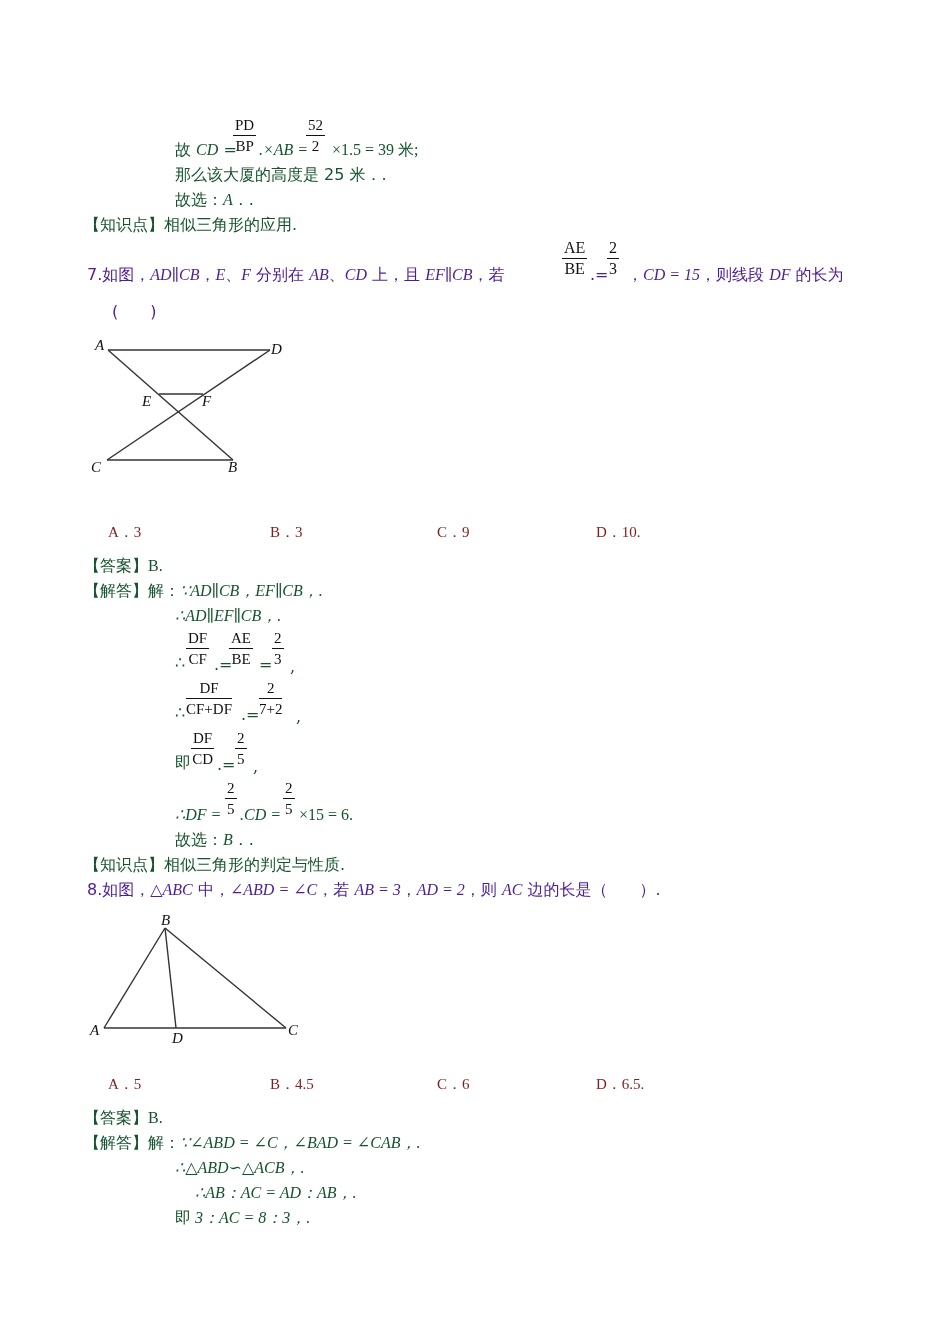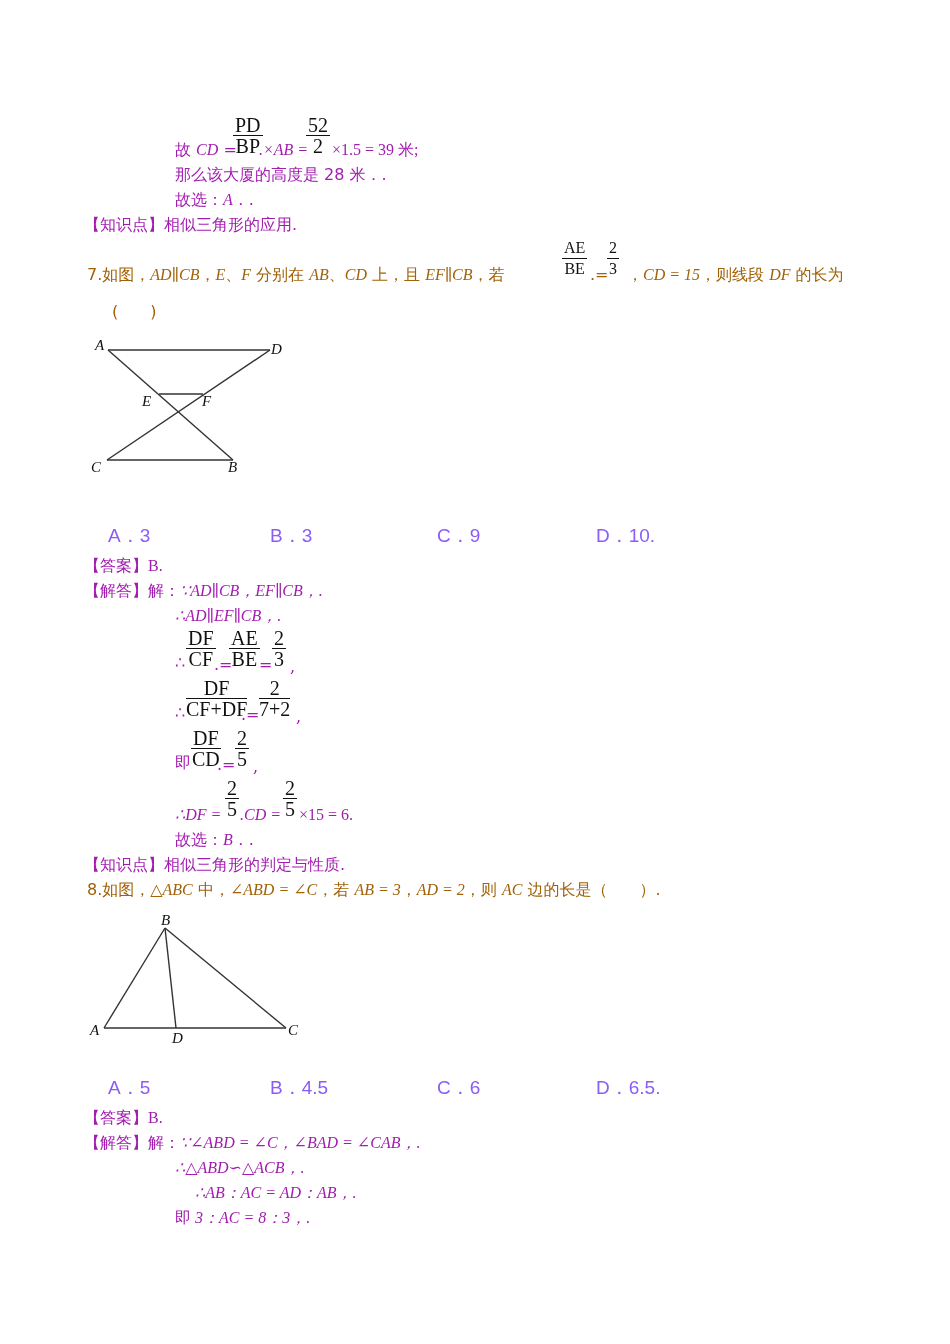--- a/index.html
+++ b/index.html
@@ -1,46 +1,46 @@
 <!DOCTYPE html>
 <html><head>
 <meta charset="utf-8">
 <style>
   html, body { margin:0; padding:0; background:#ffffff; }
   body { width:950px; height:1344px; position:relative; overflow:hidden;
          font-family:"DejaVu Serif","Liberation Serif",serif; color:#111; }
   .abs { position:absolute; white-space:nowrap; }
-  .red { color:#a21caf; }
-  .blk { color:#a16207; }
+  .red { color:#14532d; }
+  .blk { color:#4c1d95; }
   .cn { font-family:"DejaVu Sans","Liberation Sans",sans-serif; font-size:16px; }
   .it { font-style:italic; font-family:"Liberation Serif","DejaVu Serif",serif; }
   .line { font-size:16px; line-height:20px; }
-  .frac { position:absolute; text-align:center; font-family:"Liberation Serif","DejaVu Serif",serif; color:#111; font-size:20px; }
+  .frac { position:absolute; text-align:center; font-family:"Liberation Serif","DejaVu Serif",serif; color:#111; font-size:15px; }
   .frac .num { display:block; border-bottom:1.5px solid #111; padding:0 2px; line-height:20px; }
   .frac .den { display:block; line-height:20px; }
-  .opt { position:absolute; font-size:19px; font-family:Liberation Sans, sans-serif; color:#8b5cf6; }
+  .opt { position:absolute; font-size:15px; font-family:Liberation Serif, serif; color:#7f1d1d; }
   svg text { font-family:"Liberation Serif","DejaVu Serif",serif; font-style:italic; font-size:15px; fill:#111; }
 </style>
 </head>
 <body>
 
 <div class="frac" style="left:233px;top:115px;">
   <span class="num">PD</span>
   <span class="den">BP</span>
 </div>
 <div class="frac" style="left:306px;top:115px;">
   <span class="num">52</span>
   <span class="den">2</span>
 </div>
 <div class="abs line red cn" style="left:175px;top:140px;">
   <span>故 </span><span class="it">CD</span><span> = </span>
 </div>
 <div class="abs line red it" style="left:259px;top:140px;">.×AB = </div>
 <div class="abs line red" style="left:332px;top:140px;font-family:'Liberation Serif',serif;"> ×1.5 = 39 米;</div>
-<div class="abs line red cn" style="left:175px;top:165px;">那么该大厦的高度是 28 米．.</div>
+<div class="abs line red cn" style="left:175px;top:165px;">那么该大厦的高度是 25 米．.</div>
 <div class="abs line red cn" style="left:175px;top:190px;">
   <span>故选：</span><span class="it">A</span><span>．.</span>
 </div>
 <div class="abs line red cn" style="left:84px;top:215px;">
   <span>【知识点】</span><span>相似三角形的应用.</span>
 </div>
 
 <div class="abs line blk cn" style="left:87px;top:265px;">
   <span>7.</span><span>如图，</span><span class="it">AD∥CB</span><span>，</span><span class="it">E</span><span>、</span><span class="it">F</span><span> 分别在 </span><span class="it">AB</span><span>、</span><span class="it">CD</span><span> 上，且 </span><span class="it">EF∥CB</span><span>，若</span>
 </div>

